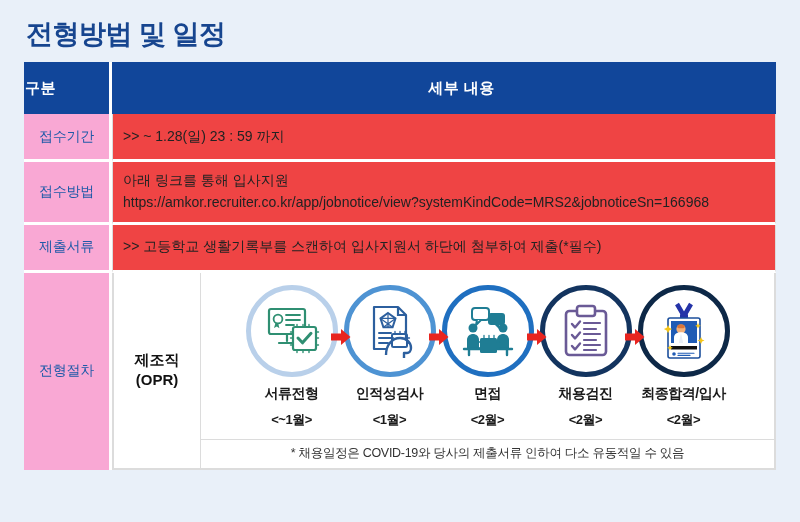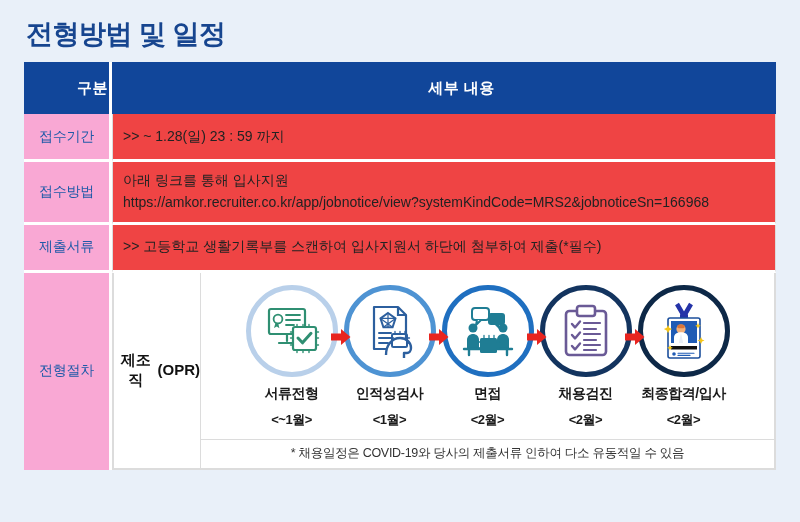--- a/index.html
+++ b/index.html
@@ -41,21 +41,21 @@
     box-sizing: border-box;
   }
   
   th.th-cat {
     width: 88px;
     background: #11469a;
     color: #ffffff;
     font-size: 15px;
     font-weight: bold;
     height: 52px;
-    text-align: right;
+    text-align: left;
     letter-spacing: 0.5px;
     border-right: 3px solid #ffffff;
   }
   th.th-detail {
     background: #11469a;
     color: #ffffff;
     font-size: 15px;
     font-weight: bold;
     height: 36px;
     text-align: center;
@@ -100,21 +100,21 @@
     background: #ffffff;
     border: 1px solid #dcdcdc;
     border-top: none;
     height: 196px;
     box-sizing: border-box;
   }
   .proc-jobgroup {
     width: 86px;
     flex: 0 0 86px;
     display: flex;
-    flex-direction: row;
+    flex-direction: column;
     align-items: center;
     justify-content: center;
     border-right: 1px solid #dcdcdc;
     font-size: 15px;
     font-weight: bold;
     color: #111111;
     line-height: 1.35;
     text-align: center;
   }
   .proc-jobgroup .sub { font-weight: bold; }

